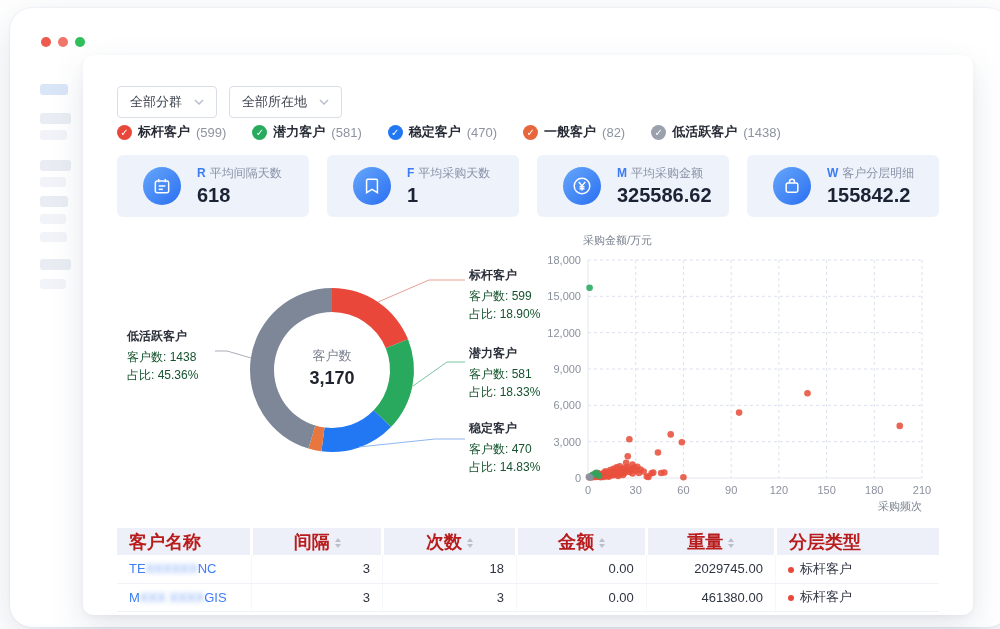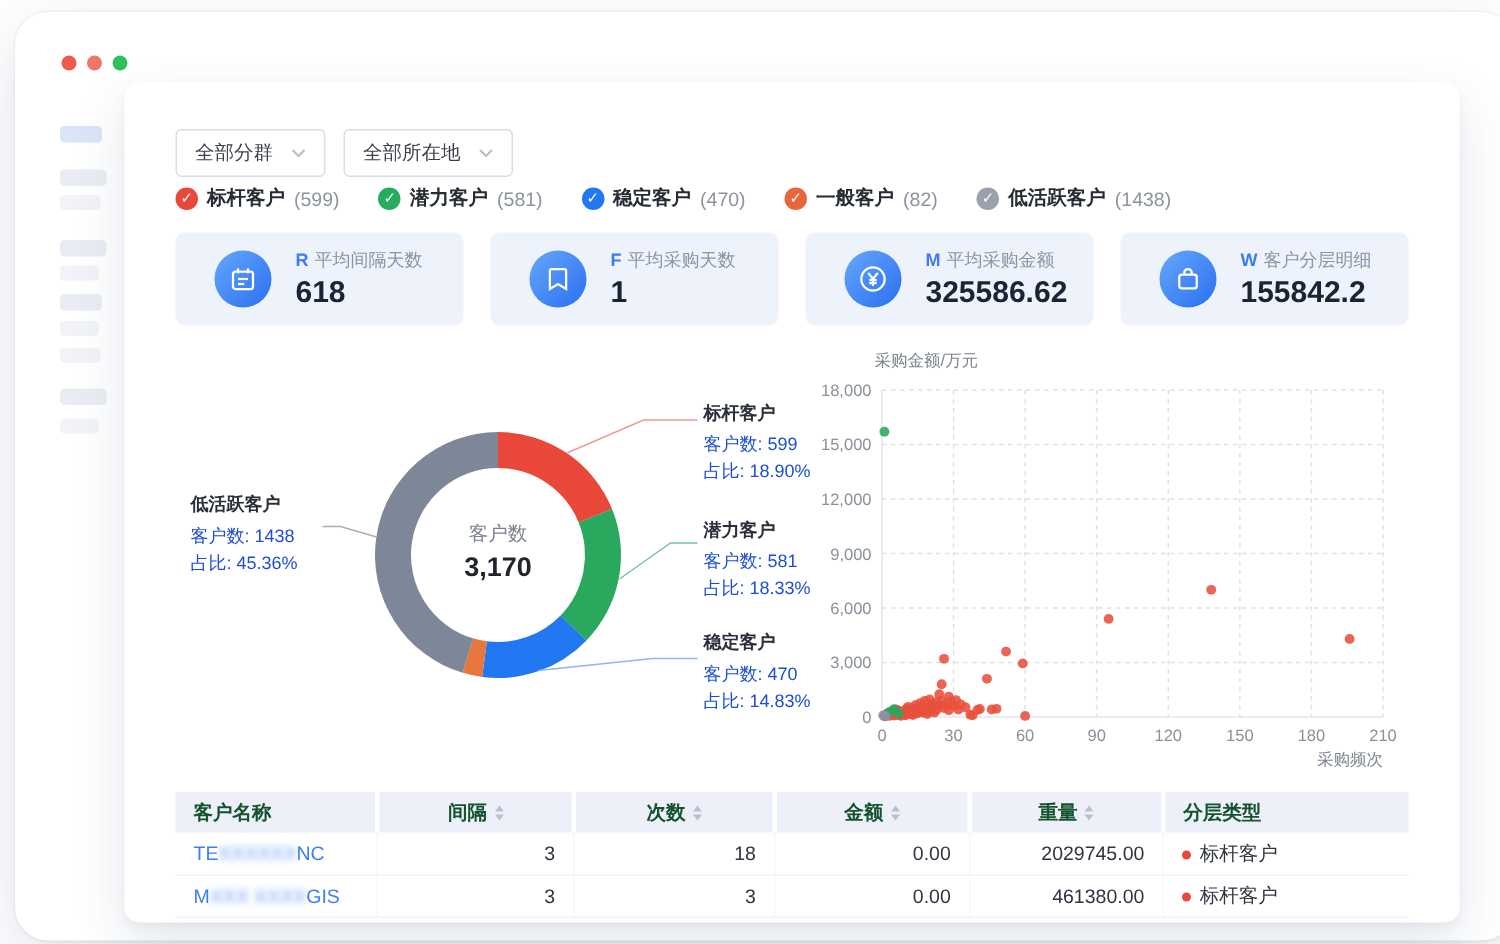--- a/index.html
+++ b/index.html
@@ -44,28 +44,28 @@
   .kpi-top { font-size:12px; color:#8b93a6; }
   .kpi-letter { color:#3b7cf5; font-weight:bold; margin-right:4px; }
   .kpi-value { font-size:20px; font-weight:bold; color:#1b2334; margin-top:2px; }
 
   .charts-row { position:relative; height:295px; margin-top:14px; }
   .donut-wrap { position:absolute; left:0; top:0; width:470px; height:290px; }
   .scatter-wrap { position:absolute; left:430px; top:0; width:392px; height:290px; }
 
   .callout { position:absolute; width:120px; }
   .callout-title { font-size:12px; font-weight:bold; color:#2a2f3a; margin-bottom:3px; }
-  .callout-line { font-size:12px; color:#1d4ed8; line-height:1.5; }
+  .callout-line { font-size:12px; color:#14532d; line-height:1.5; }
   .callout-benchmark { left:352px; top:36px; }
   .callout-potential { left:352px; top:114px; }
   .callout-stable    { left:352px; top:189px; }
   .callout-low       { left:10px;  top:97px; }
 
   table { width:100%; border-collapse:collapse; margin-top:2px; table-layout:fixed; }
-  thead th { background:#edf0f8; height:27px; font-size:13px; color:#14532d;
+  thead th { background:#edf0f8; height:27px; font-size:18px; color:#b91c1c;
     font-weight:bold; padding:0 12px; border-right:3px solid #fff; }
   thead th:last-child { border-right:none; }
   th.left { text-align:left; } th.num { }
   tbody td { height:28px; font-size:13px; color:#2e3440; padding:0 12px;
     border-bottom:1px solid #f0f2f7; border-right:1px solid #f5f7fb;margin-top:44px; }
   tbody td:last-child { border-right:none; }
   td.num { text-align:right; }
   .cust-link { color:#3e7ef2; cursor:pointer; }
   .masked { filter:blur(2.5px); opacity:.75; }
   .sort-caret { display:inline-flex; flex-direction:column; margin-left:5px; vertical-align:middle; }

